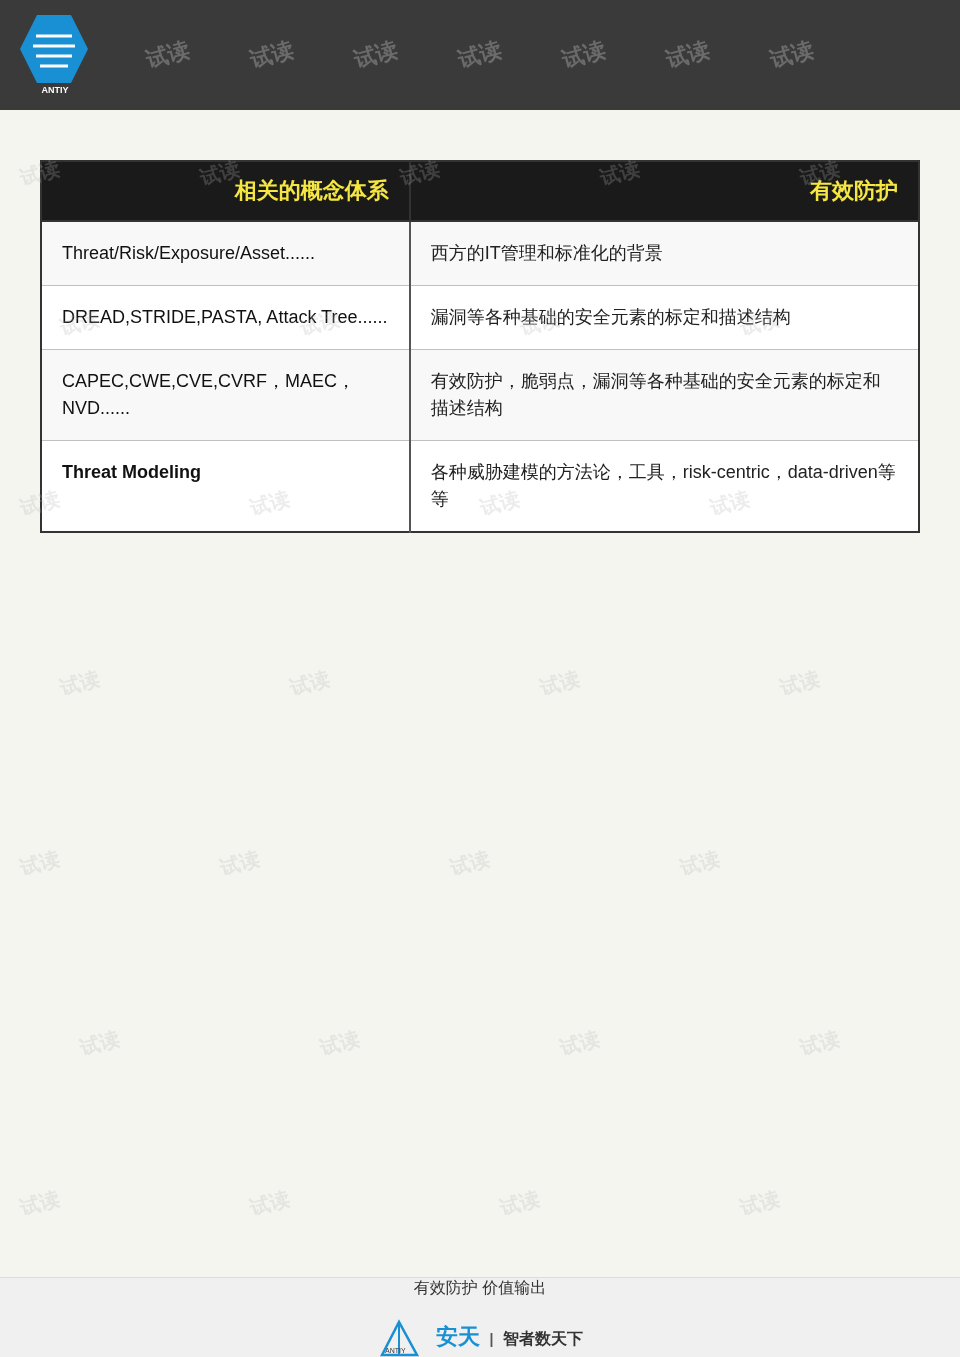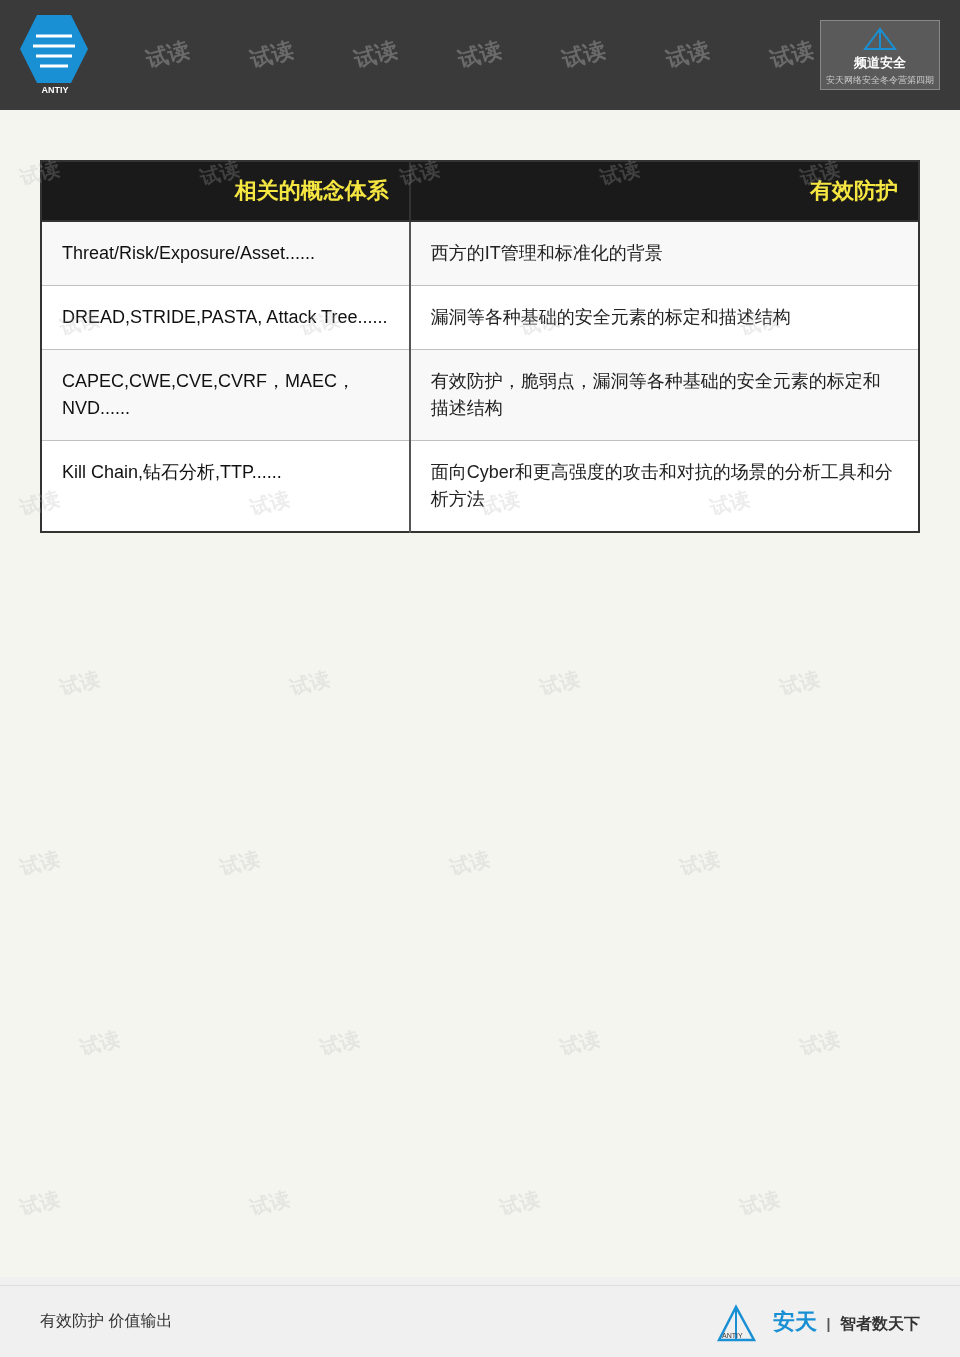--- a/index.html
+++ b/index.html
@@ -175,27 +175,28 @@
       background: #e8e8e8;
       font-weight: bold;
     }
 
     
     .footer {
       position: absolute;
       bottom: 0;
       left: 0;
       right: 0;
-      height: 72px;
+      height: 80px;
       background: #f0f0f0;
       border-top: 1px solid #ddd;
       display: flex;
       align-items: center;
       justify-content: space-between;
       padding: 0 40px;
+      flex-direction: column;
     }
 
     .footer-left {
       font-size: 16px;
       color: #333;
       font-weight: 500;
     }
 
     .footer-right {
       display: flex;
@@ -241,28 +242,20 @@
   <div class="watermark-area">
     <span class="watermark-text">试读</span>
     <span class="watermark-text">试读</span>
     <span class="watermark-text">试读</span>
     <span class="watermark-text">试读</span>
     <span class="watermark-text">试读</span>
     <span class="watermark-text">试读</span>
     <span class="watermark-text">试读</span>
   </div>
 
-  <div class="header-right-logo">
-    <svg width="50" height="30" viewBox="0 0 50 30">
-      <polygon points="10,25 25,5 40,25" fill="none" stroke="#1a90d4" stroke-width="2"></polygon>
-      <line x1="25" y1="5" x2="25" y2="25" stroke="#1a90d4" stroke-width="2"></line>
-    </svg>
-    <div class="brand-name">频道安全</div>
-    <div class="brand-sub">安天网络安全冬令营第四期</div>
-  </div>
 </div>
 
 <div class="page-watermarks">
   <span class="page-wm" style="top:50px; left:20px">试读</span>
   <span class="page-wm" style="top:50px; left:200px">试读</span>
   <span class="page-wm" style="top:50px; left:400px">试读</span>
   <span class="page-wm" style="top:50px; left:600px">试读</span>
   <span class="page-wm" style="top:50px; left:800px">试读</span>
   <span class="page-wm" style="top:200px; left:60px">试读</span>
   <span class="page-wm" style="top:200px; left:300px">试读</span>
@@ -304,23 +297,23 @@
           <td>西方的IT管理和标准化的背景</td>
         </tr>
         <tr>
           <td>DREAD,STRIDE,PASTA, Attack Tree......</td>
           <td>漏洞等各种基础的安全元素的标定和描述结构</td>
         </tr>
         <tr>
           <td>CAPEC,CWE,CVE,CVRF，MAEC，NVD......</td>
           <td>有效防护，脆弱点，漏洞等各种基础的安全元素的标定和描述结构</td>
         </tr>
-        <tr>
-          <td>Kill Chain,钻石分析,TTP......</td>
-          <td>面向Cyber和更高强度的攻击和对抗的场景的分析工具和分析方法</td>
+        <tr class="highlight-row">
+          <td>Threat Modeling</td>
+          <td>各种威胁建模的方法论，工具，risk-centric，data-driven等等</td>
         </tr>
       </tbody>
   </table>
 </div>
 
 <div class="footer">
   <div class="footer-left">有效防护 价值输出</div>
   <div class="footer-right">
     <svg class="footer-logo-icon" width="45" height="40" viewBox="0 0 45 40">
       <polygon points="5,38 22,5 40,38" fill="none" stroke="#1a90d4" stroke-width="2.5"></polygon>

